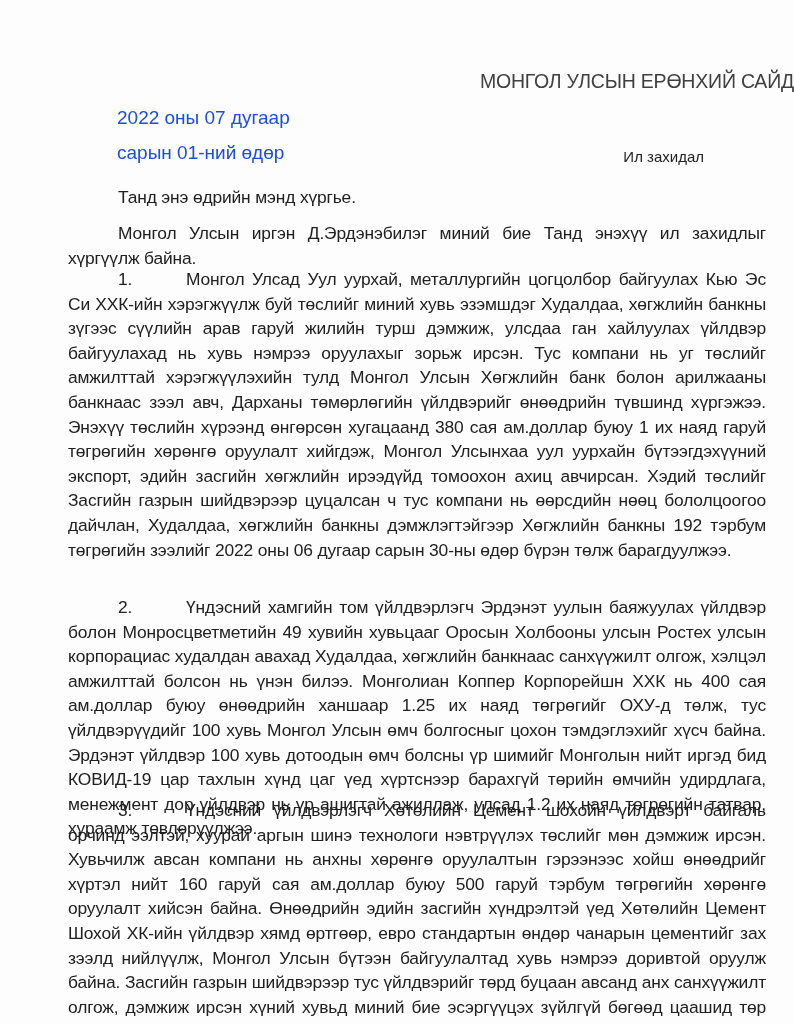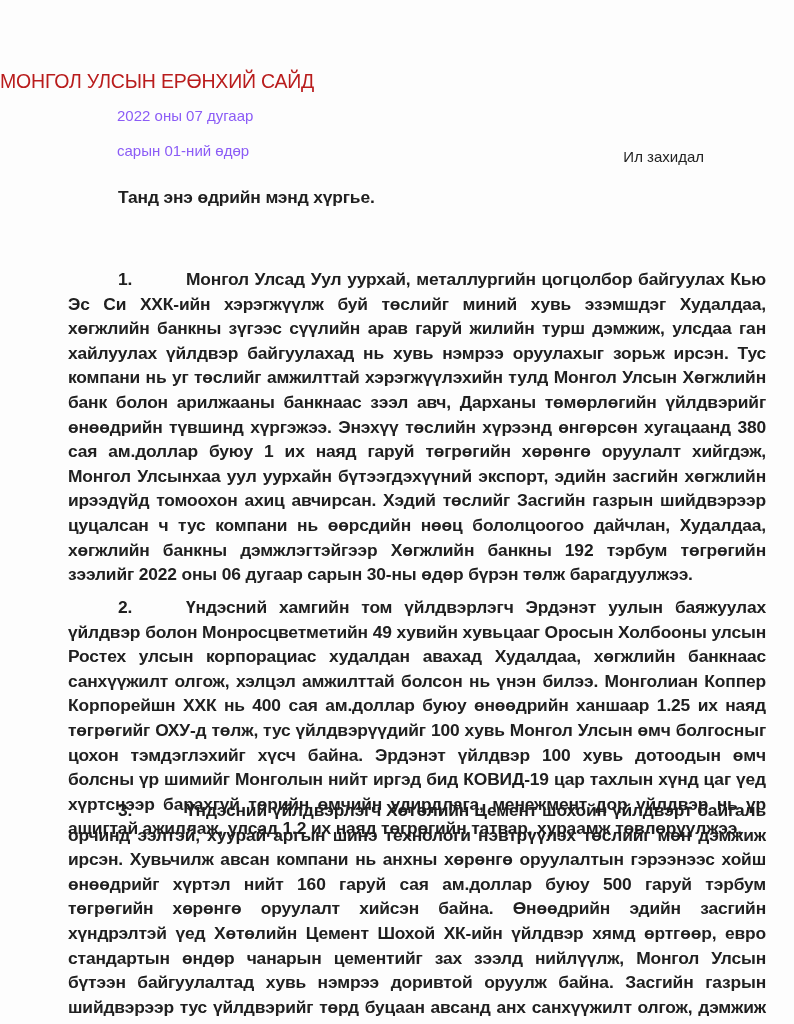--- a/index.html
+++ b/index.html
@@ -4,55 +4,56 @@
 <style>
   html, body { margin: 0; padding: 0; background: #ffffff; }
   body {
     width: 794px; height: 1024px; overflow: hidden;
     font-family: "Liberation Sans", sans-serif;
     color: #1e1e1e;
     position: relative;
   }
   .page { position: absolute; left: 0; top: 0; width: 794px; height: 1024px; background: #fdfdfd; }
   .title {
-    position: absolute; left: 0; width: 794px; text-align: left;
-    font-size: 19.5px; letter-spacing: -0.2px; color: #b91c1c;
+    position: absolute; left: 0; width: 794px; text-align: right;
+    font-size: 19.5px; letter-spacing: -0.2px; color: #404040;
   }
   .t1 { top: 70px; }
   .t2 { top: 94px; }
   .date {
-    position: absolute; left: 117px; font-size: 15px; color: #8b5cf6;
+    position: absolute; left: 117px; font-size: 19px; color: #1d4ed8;
   }
   .d1 { top: 107px; }
   .d2 { top: 130px; margin-top: 12px; }
   .doctype { position: absolute; right: 90px; top: 148px; font-size: 15px; color: #222; }
   .para {
     position: absolute; left: 68px; width: 698px;
     font-size: 17.4px; line-height: 24.6px; text-align: justify;
     color: #202020; letter-spacing: -0.15px;
   }
-  .indent { text-indent: 50px; font-weight: bold; }
+  .indent { text-indent: 50px; }
   .p-greet { top: 185px; }
   .p-intro { top: 221px; }
   .p1 { top: 267px; }
   .p2 { top: 595px; }
   .p3 { top: 798px; }
   .num { display: inline-block; width: 68px; text-indent: 0; }
 </style>
 </head>
 <body>
 
 <div class="page">
   <div class="title t1">МОНГОЛ УЛСЫН ЕРӨНХИЙ САЙД</div>
 
   <div class="date d1">2022 оны 07 дугаар</div>
   <div class="date d2">сарын 01-ний өдөр</div>
 
   <div class="doctype">Ил захидал</div>
 
   <p class="para indent p-greet" style="margin:0">Танд энэ өдрийн мэнд хүргье.</p>
+  <p class="para indent p-intro" style="margin:0">Монгол Улсын иргэн Д.Эрдэнэбилэг миний бие Танд энэхүү ил захидлыг хүргүүлж байна.</p>
 
   <p class="para indent p1" style="margin:0"><span class="num">1.</span><span>Монгол Улсад Уул уурхай, металлургийн цогцолбор байгуулах Кью Эс Си ХХК-ийн хэрэгжүүлж буй төслийг миний хувь эзэмшдэг Худалдаа, хөгжлийн банкны зүгээс сүүлийн арав гаруй жилийн турш дэмжиж, улсдаа ган хайлуулах үйлдвэр байгуулахад нь хувь нэмрээ оруулахыг зорьж ирсэн. Тус компани нь уг төслийг амжилттай хэрэгжүүлэхийн тулд Монгол Улсын Хөгжлийн банк болон арилжааны банкнаас зээл авч, Дарханы төмөрлөгийн үйлдвэрийг өнөөдрийн түвшинд хүргэжээ. Энэхүү төслийн хүрээнд өнгөрсөн хугацаанд 380 сая ам.доллар буюу 1 их наяд гаруй төгрөгийн хөрөнгө оруулалт хийгдэж, Монгол Улсынхаа уул уурхайн бүтээгдэхүүний экспорт, эдийн засгийн хөгжлийн ирээдүйд томоохон ахиц авчирсан. Хэдий төслийг Засгийн газрын шийдвэрээр цуцалсан ч тус компани нь өөрсдийн нөөц бололцоогоо дайчлан, Худалдаа, хөгжлийн банкны дэмжлэгтэйгээр Хөгжлийн банкны 192 тэрбум төгрөгийн зээлийг 2022 оны 06 дугаар сарын 30-ны өдөр бүрэн төлж барагдуулжээ.</span></p>
 
   <p class="para indent p2" style="margin:0"><span class="num">2.</span><span>Үндэсний хамгийн том үйлдвэрлэгч Эрдэнэт уулын баяжуулах үйлдвэр болон Монросцветметийн 49 хувийн хувьцааг Оросын Холбооны улсын Ростех улсын корпорациас худалдан авахад Худалдаа, хөгжлийн банкнаас санхүүжилт олгож, хэлцэл амжилттай болсон нь үнэн билээ. Монголиан Коппер Корпорейшн ХХК нь 400 сая ам.доллар буюу өнөөдрийн ханшаар 1.25 их наяд төгрөгийг ОХУ-д төлж, тус үйлдвэрүүдийг 100 хувь Монгол Улсын өмч болгосныг цохон тэмдэглэхийг хүсч байна. Эрдэнэт үйлдвэр 100 хувь дотоодын өмч болсны үр шимийг Монголын нийт иргэд бид КОВИД-19 цар тахлын хүнд цаг үед хүртснээр барахгүй төрийн өмчийн удирдлага, менежмент дор үйлдвэр нь үр ашигтай ажиллаж, улсад 1.2 их наяд төгрөгийн татвар, хураамж төвлөрүүлжээ.</span></p>
 
   <p class="para indent p3" style="margin:0"><span class="num">3.</span><span>Үндэсний үйлдвэрлэгч Хөтөлийн Цемент шохойн үйлдвэрт байгаль орчинд ээлтэй, хуурай аргын шинэ технологи нэвтрүүлэх төслийг мөн дэмжиж ирсэн. Хувьчилж авсан компани нь анхны хөрөнгө оруулалтын гэрээнээс хойш өнөөдрийг хүртэл нийт 160 гаруй сая ам.доллар буюу 500 гаруй тэрбум төгрөгийн хөрөнгө оруулалт хийсэн байна. Өнөөдрийн эдийн засгийн хүндрэлтэй үед Хөтөлийн Цемент Шохой ХК-ийн үйлдвэр хямд өртгөөр, евро стандартын өндөр чанарын цементийг зах зээлд нийлүүлж, Монгол Улсын бүтээн байгуулалтад хувь нэмрээ доривтой оруулж байна. Засгийн газрын шийдвэрээр тус үйлдвэрийг төрд буцаан авсанд анх санхүүжилт олгож, дэмжиж ирсэн хүний хувьд миний бие эсэргүүцэх зүйлгүй бөгөөд цаашид төр өмчлөлөө хэрэгжүүлэх нь зүйтэй байна.</span></p>
 </div>
 
 </body></html>

